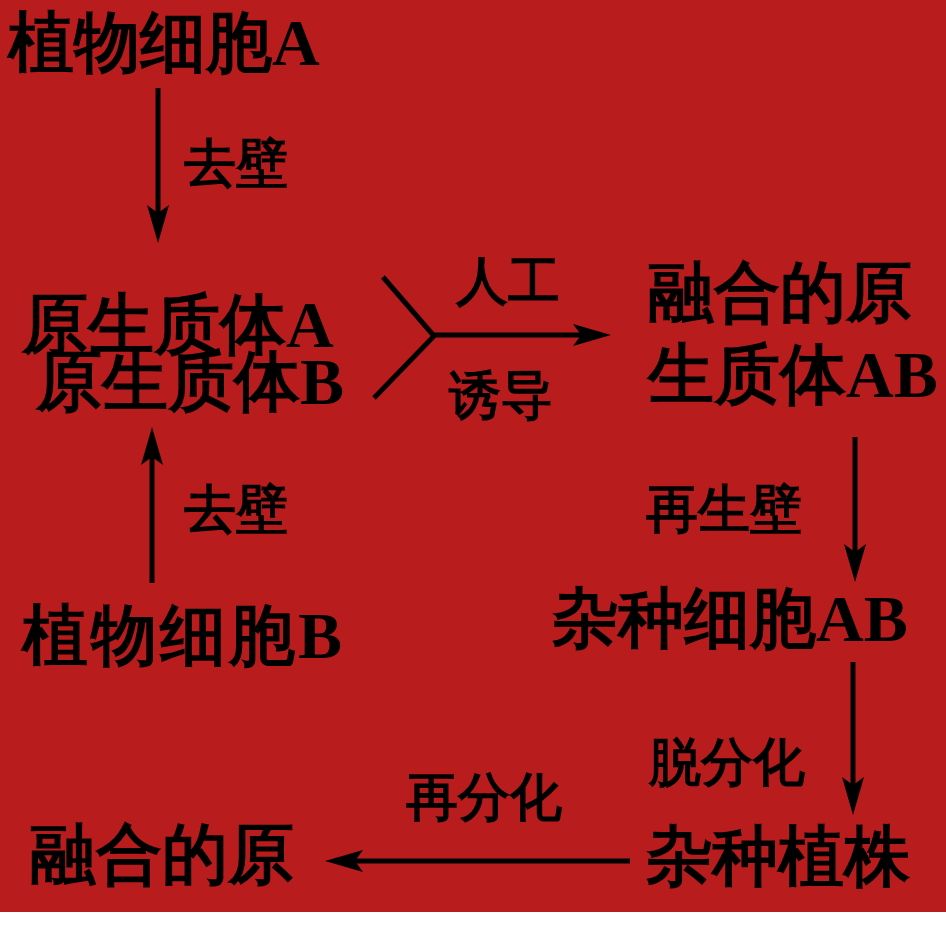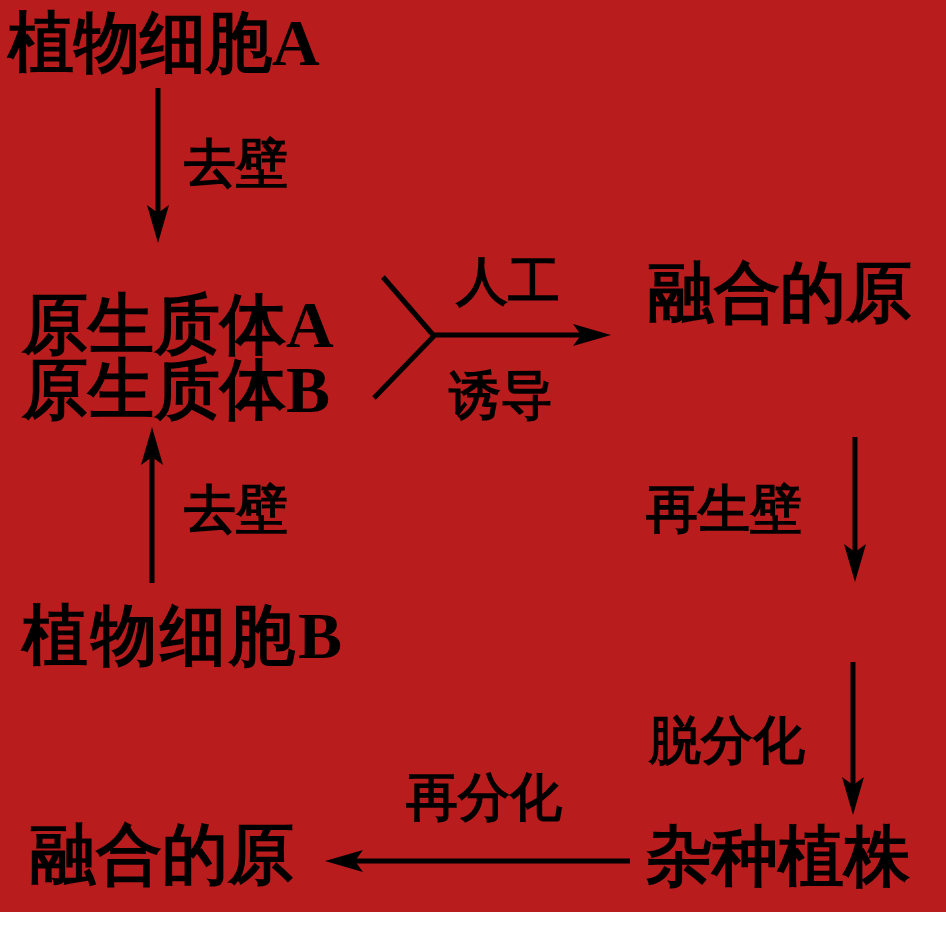--- a/index.html
+++ b/index.html
@@ -87,40 +87,42 @@
     <g stroke="#000" fill="#000">
       <line x1="630" y1="861" x2="352" y2="861" stroke-width="5"></line>
       <polygon points="325,861 363,850 355,861 363,872" stroke="none"></polygon>
     </g>
   </svg>
 
   <div class="node" style="left:8px; top:8px;">植物细胞A</div>
 
   <div class="node" style="left:22px; top:242px;margin-top:48px;">原生质体A</div>
 
-  <div class="node" style="left:22px; top:347px;margin-top:8px;">原生质体B</div>
+  <div class="node" style="left:36px; top:347px;">原生质体B</div>
 
   <div class="node wide" style="left:22px; top:586px;">植物细胞B</div>
 
   <div class="node" style="left:648px; top:252px;">
     <span class="line">融合的原</span>
+    <span class="line">生质体AB</span>
   </div>
 
+  <div class="node" style="left:552px; top:584px;">杂种细胞AB</div>
 
   <div class="node" style="left:646px; top:822px;">杂种植株</div>
 
   <div class="node" style="left:30px; top:820px;">融合的原</div>
 
   <div class="edge-label" style="left:184px; top:138px;">去壁</div>
 
   <div class="edge-label" style="left:184px; top:484px;">去壁</div>
 
   <div class="edge-label" style="left:456px; top:256px;">人工</div>
 
   <div class="edge-label" style="left:646px; top:484px;">再生壁</div>
 
   <div class="edge-label" style="left:449px; top:370px;">诱导</div>
 
-  <div class="edge-label" style="left:649px; top:715px;">脱分化</div>
+  <div class="edge-label" style="left:649px; top:737px;">脱分化</div>
 
   <div class="edge-label" style="left:406px; top:772px;text-align:right;">再分化</div>
 
 </div>
 
 </body></html>

